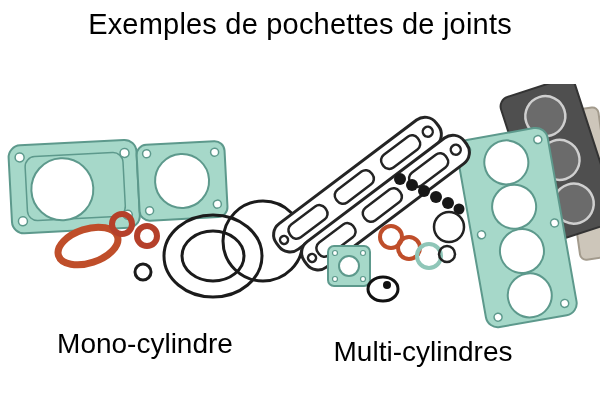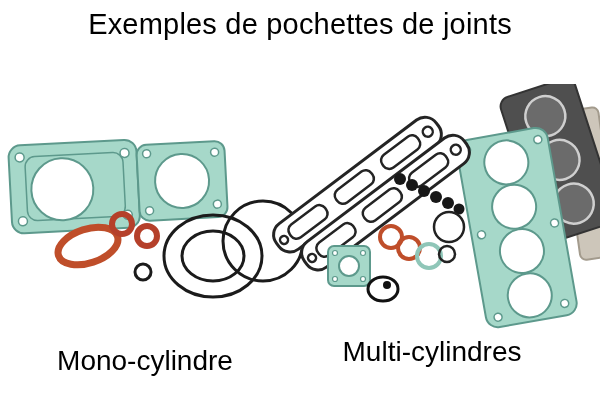--- a/index.html
+++ b/index.html
@@ -8,22 +8,22 @@
     background:#ffffff;
     font-family:"Liberation Sans", sans-serif;
   }
   .stage{position:absolute;left:0;top:0;width:600px;height:344px;background:#ffffff;padding-left:43px;}
   .title{
     position:absolute;top:6px;left:0;width:600px;text-align:center;
     color:#000;font-size:29px;line-height:36px;font-weight:400;letter-spacing:.2px;
   }
   .figure{position:absolute;top:84px;left:0;width:600px;height:246px;}
   .caption{position:absolute;color:#000;font-size:28px;font-weight:400;text-align:center;white-space:nowrap;}
-  .caption.left{top:345px;left:30px;width:230px;}
-  .caption.right{top:336px;left:303px;width:258px;}
+  .caption.left{top:328px;left:30px;width:230px;}
+  .caption.right{top:336px;left:294px;width:258px;}
 </style>
 </head>
 <body>
 
 <div class="stage">
 
   <div class="title">
     <div>Exemples de pochettes de joints</div>
   </div>
 

